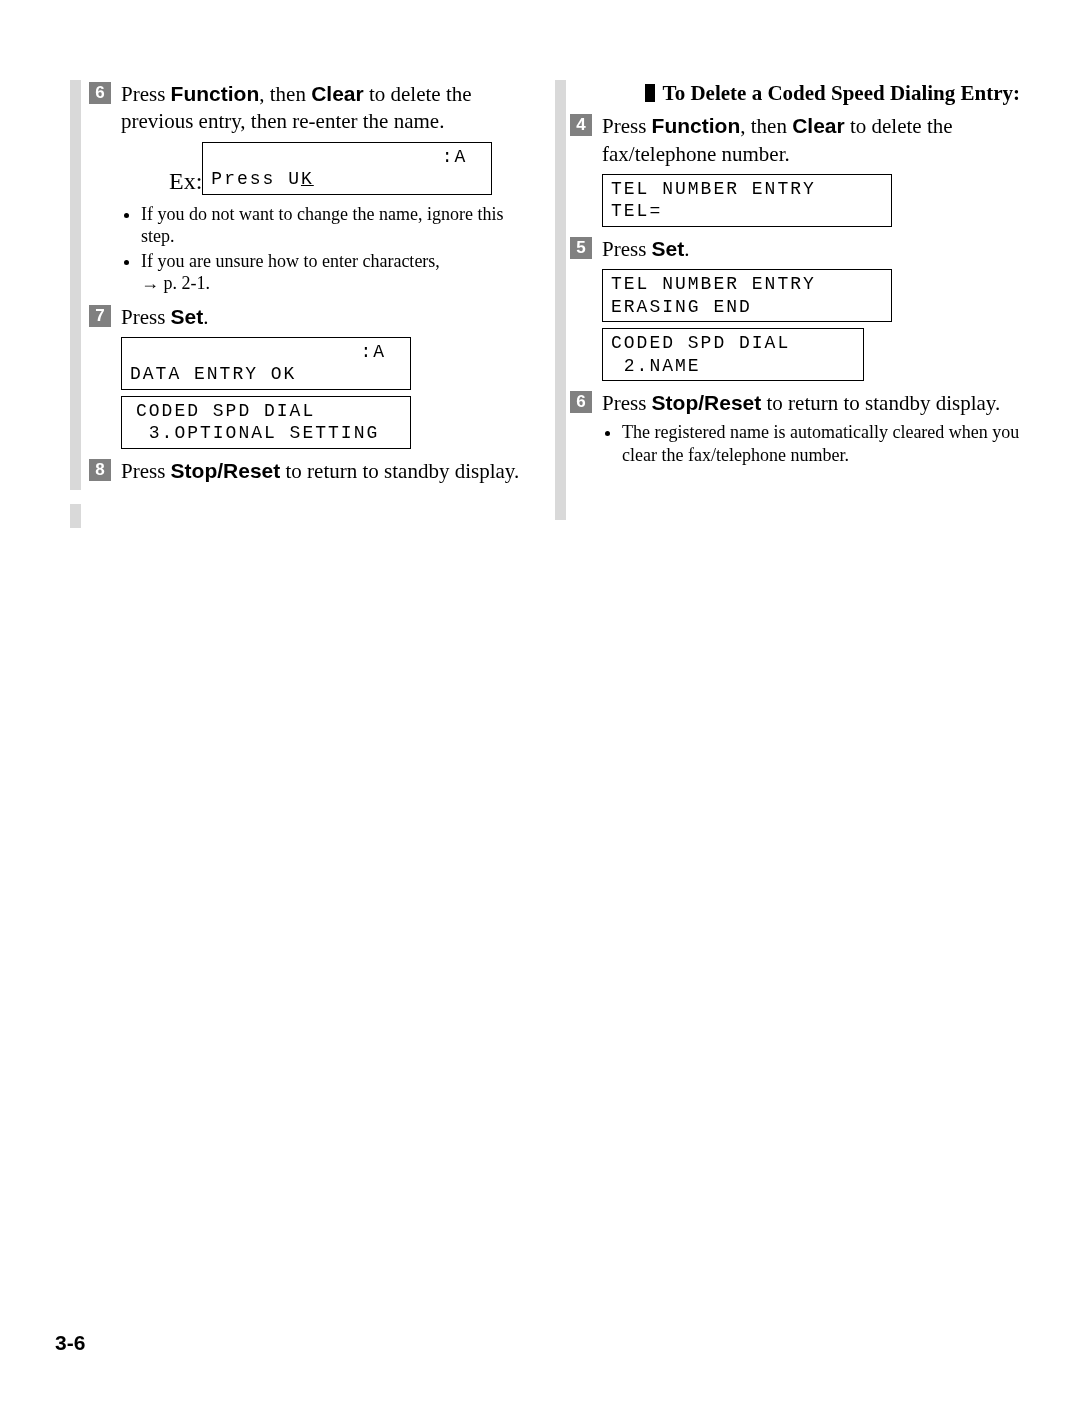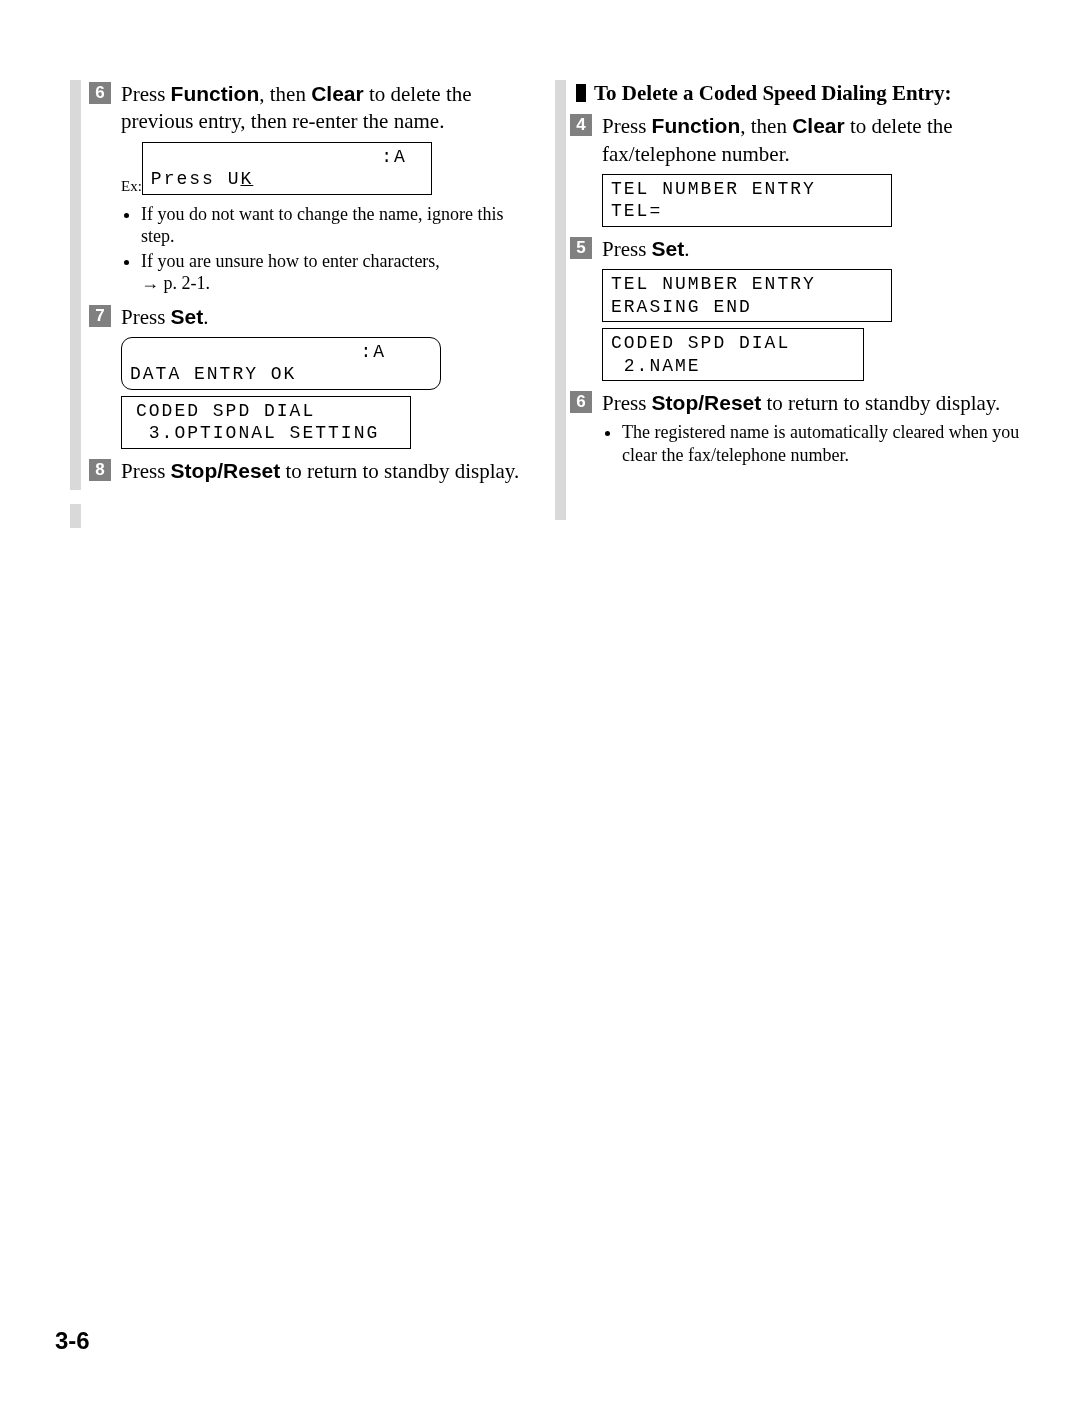--- a/index.html
+++ b/index.html
@@ -43,21 +43,22 @@
     .step-text {
       font-size: 21px;
       line-height: 1.3;
       flex: 1;
     }
     .step-text b {
       font-family: Arial, Helvetica, sans-serif;
       font-weight: bold;
     }
     .ex-label {
-      font-size: 15px;
+      font-size: 24px;
+      margin-left: 48px;
     }
     .lcd {
       border: 1px solid #000;
       padding: 3px 8px;
       font-family: "Courier New", Courier, monospace;
       font-size: 18px;
       letter-spacing: 2px;
       white-space: pre;
       line-height: 1.25;
       display: inline-block;
@@ -120,21 +121,21 @@
     .vbar-seg {
       background: #d9d9d9;
       width: 11px;
     }
     .page-num {
       position: absolute;
       left: 55px;
       bottom: 50px;
       font-family: Arial, Helvetica, sans-serif;
       font-weight: bold;
-      font-size: 24px;
+      font-size: 21px;
     }
     .underline-cursor {
       text-decoration: underline;
     }
     .lcd-wrap-inline {
       display: flex;
       align-items: flex-end;
       margin: 6px 0 8px 32px;
     }
     .col-content-block { margin-bottom: 8px; }
@@ -179,21 +180,21 @@
         </div>
 
         <div class="col-content-block">
           <div class="step-row">
             <span class="step-num">7</span>
             <span class="step-text">
               <span>Press </span><b>Set</b><span>.</span>
             </span>
           </div>
           <div class="lcd-row">
-            <span class="lcd" style="width:320px;border-radius:11px;"><span>                  :A</span>
+            <span class="lcd" style="width:290px;"><span>                  :A</span>
 <span>DATA ENTRY OK</span></span>
           </div>
           <div class="lcd-row">
             <span class="lcd" style="width:290px;padding-left:14px;"><span>CODED SPD DIAL</span>
 <span> 3.OPTIONAL SETTING</span></span>
           </div>
         </div>
 
         <div class="col-content-block">
           <div class="step-row">
@@ -210,21 +211,21 @@
 
   <div class="col col-right">
     <div class="col-inner">
 
       <div class="vbar-container">
         <div class="vbar-seg" style="height:440px;"></div>
       </div>
 
       <div class="col-content">
 
-        <div class="section-heading" style="padding-left:6px;">
+        <div class="section-heading" style="padding-left:6px;justify-content:flex-end;">
           <span class="square-bullet"></span>
           <span class="heading-text">To Delete a Coded Speed Dialing Entry:</span>
         </div>
 
         <div class="col-content-block">
           <div class="step-row">
             <span class="step-num">4</span>
             <span class="step-text">
               <span>Press </span><b>Function</b><span>, then </span><b>Clear</b><span> to delete the fax/telephone number.</span>
             </span>

